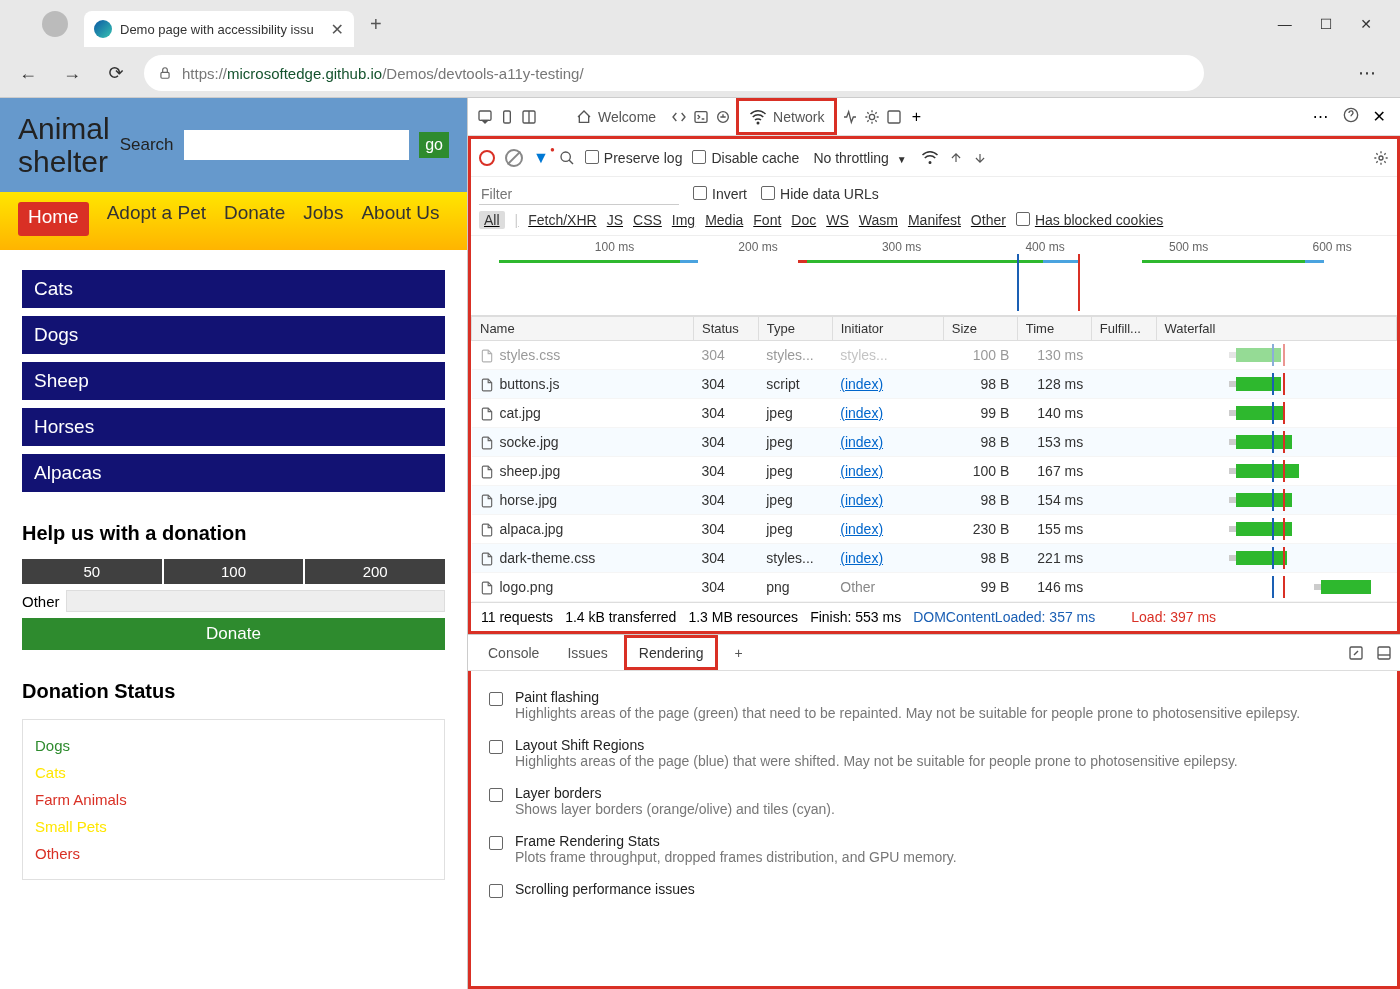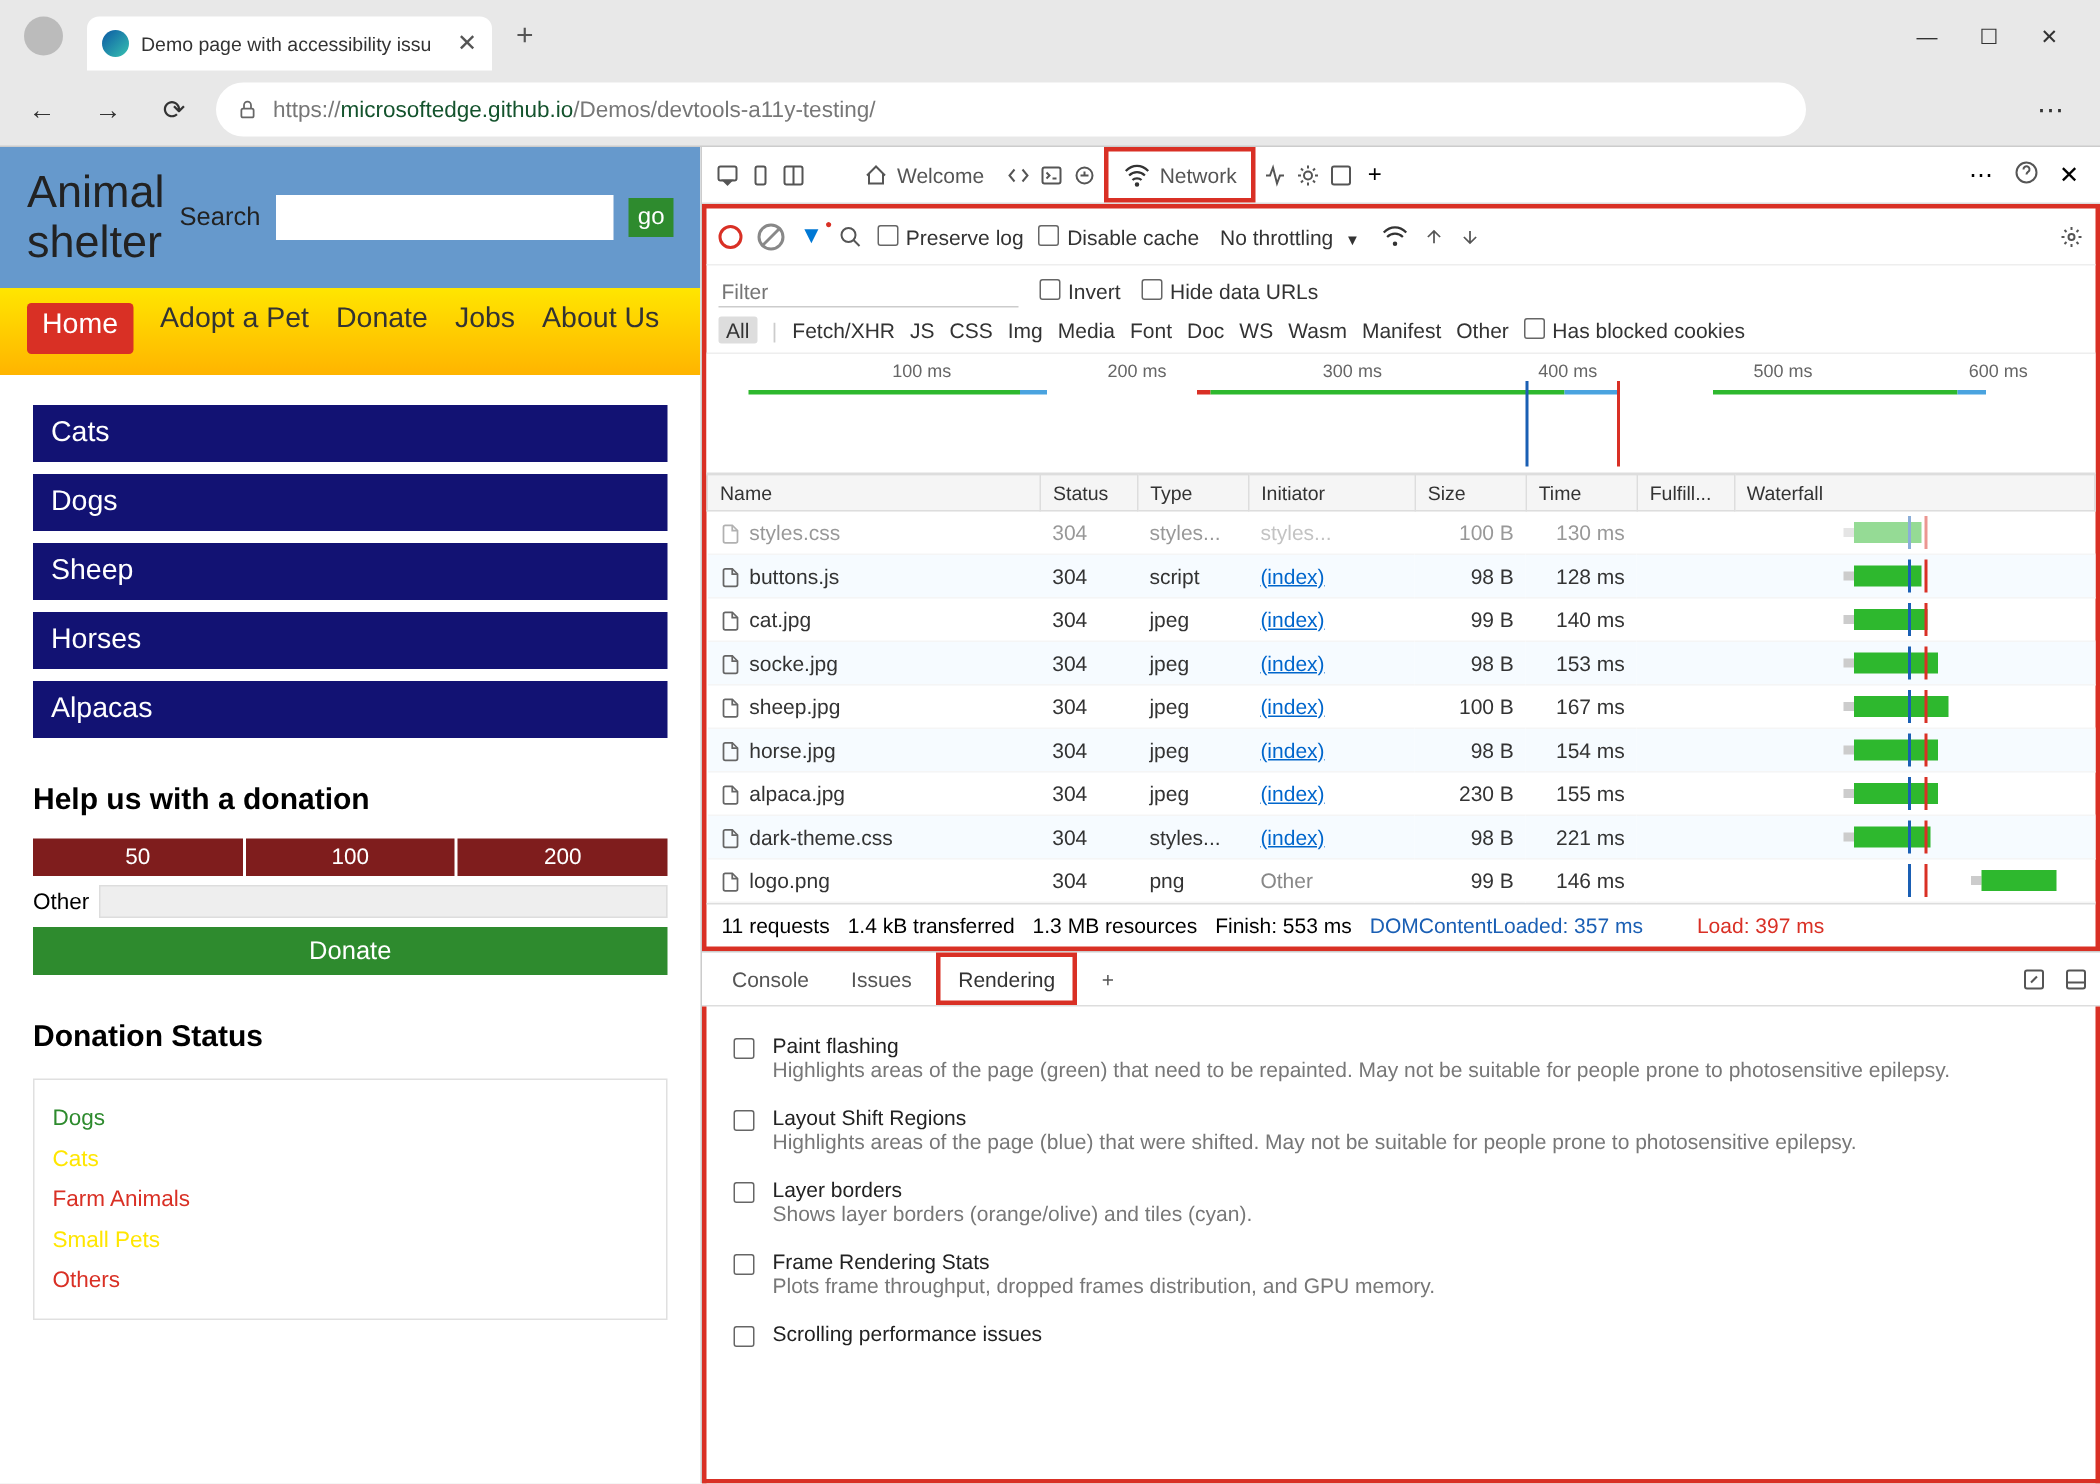--- a/index.html
+++ b/index.html
@@ -1,20 +1,20 @@
 <!DOCTYPE html>
 <html><head>
 <meta charset="utf-8">
 <style>
 * { margin: 0; padding: 0; box-sizing: border-box; font-family: "Segoe UI", Arial, sans-serif; }
 body { background: #e8e8e8; width: 1400px; height: 989px; overflow: hidden; position: relative; }
 
 
 .browser-chrome { background: #e8e8e8; height: 98px; border-bottom: 1px solid #ccc; }
-.tab-bar { height: 48px; display: flex; align-items: center; padding: 0 8px; gap: 8px; }
+.tab-bar { height: 48px; display: flex; align-items: center; padding: 0 8px; gap: 8px; margin-left: 26px; }
 .profile-circle { width: 26px; height: 26px; background: #bbb; border-radius: 50%; margin: 0 8px; }
 .tab { background: #fff; border-radius: 8px 8px 0 0; height: 36px; width: 270px; display: flex; align-items: center; padding: 0 10px; gap: 8px; font-size: 13px; color: #333; margin-top: 10px; }
 .tab-favicon { width: 18px; height: 18px; background: linear-gradient(135deg,#0c59a4,#37c2b1); border-radius: 50%; }
 .tab-title { flex: 1; overflow: hidden; white-space: nowrap; }
 .tab-close { font-size: 16px; color: #555; cursor: pointer; }
 .newtab { font-size: 20px; color: #555; padding: 0 8px; }
 .win-controls { margin-left: auto; display: flex; gap: 28px; padding-right: 20px; font-size: 14px; color: #333; }
 .address-row { height: 50px; display: flex; align-items: center; padding: 0 12px; gap: 12px; }
 .nav-btn { width: 32px; height: 32px; display: flex; align-items: center; justify-content: center; color: #333; font-size: 18px; cursor: pointer; }
 .address-bar { flex: 1; max-width: 1060px; height: 36px; background: #fff; border-radius: 18px; display: flex; align-items: center; padding: 0 14px; gap: 10px; font-size: 15px; color: #444; }
@@ -38,21 +38,21 @@
 .navbar { background: linear-gradient(#ffe600,#ffb400); padding: 10px 18px 14px; display: flex; flex-wrap: wrap; gap: 18px; }
 .nav-item { color: #333; font-size: 19px; font-weight: 400; cursor: pointer; }
 .nav-item.active { background: #d93025; color: #fff; padding: 4px 10px 8px; border-radius: 3px; }
 
 .side-list { padding: 20px 22px; display: flex; flex-direction: column; gap: 8px; }
 .side-btn { background: #121273; color: #fff; text-align: left; padding: 8px 12px; font-size: 19px; cursor: pointer; }
 
 .donate-section { padding: 10px 22px 20px; }
 .donate-h { font-size: 20px; font-weight: 700; margin-bottom: 14px; }
 .donate-row { display: flex; gap: 2px; margin-bottom: 6px; }
-.donate-amt { flex: 1; background: #7f1d1d; color: #fff; text-align: center; padding: 4px 0; font-size: 15px; }
+.donate-amt { flex: 1; background: #404040; color: #fff; text-align: center; padding: 4px 0; font-size: 15px; }
 .other-row { display: flex; align-items: center; gap: 6px; font-size: 15px; margin-bottom: 6px; }
 .other-input { flex: 1; height: 22px; background: #eee; border: 1px solid #ddd; }
 .donate-btn { width: 100%; background: #2e8b2e; color: #fff; padding: 6px 0; font-size: 17px; text-align: center; }
 
 .status-section { padding: 10px 22px; }
 .status-h { font-size: 20px; font-weight: 700; margin-bottom: 16px; }
 .status-box { border: 1px solid #e0e0e0; padding: 12px; font-size: 15px; line-height: 1.8; }
 .st-green { color: #2e8b2e; }
 .st-yellow { color: #ffe600; }
 .st-red { color: #d93025; }
@@ -75,21 +75,21 @@
 .search-ic { font-size: 16px; color: #555; }
 .chk { display: flex; align-items: flex-start; gap: 5px; color: #333; }
 .chk-box { width: 14px; height: 14px; border: 1.5px solid #666; border-radius: 2px; }
 .throttle { color: #333; padding: 0 4px; }
 .caret-dn { font-size: 10px; }
 .settings-gear { margin-left: auto; font-size: 16px; color: #555; }
 
 .net-filter-row { padding: 6px 8px; border-bottom: 1px solid #eee; font-size: 14px; }
 .net-filter-row .row1 { display: flex; align-items: center; gap: 14px; margin-bottom: 6px; }
 .filter-input { width: 200px; height: 22px; border: none; border-bottom: 1px solid #ccc; font-size: 14px; color: #888; padding: 0 2px; }
-.type-filters { display: flex; gap: 10px; align-items: center; flex-wrap: wrap; }
+.type-filters { display: flex; gap: 10px; align-items: center; flex-wrap: wrap; text-decoration: underline; }
 .tf { color: #333; cursor: pointer; font-size: 14px; }
 .tf.active { background: #ddd; padding: 1px 5px; border-radius: 2px; }
 .net-filter-row .row2 { display: flex; gap: 18px; margin-top: 6px; }
 
 .timeline { height: 80px; border-bottom: 1px solid #ddd; position: relative; background: #fff; }
 .tl-labels { display: flex; position: absolute; top: 4px; left: 0; right: 0; font-size: 12px; color: #666; }
 .tl-lab { position: absolute; transform: translateX(-50%); }
 .tl-bars { position: absolute; top: 24px; left: 10px; right: 10px; height: 6px; }
 .tl-seg { position: absolute; height: 3px; top: 0; }
 .tl-line-blue { position: absolute; top: 18px; bottom: 4px; width: 2px; background: #1a5fb4; }

